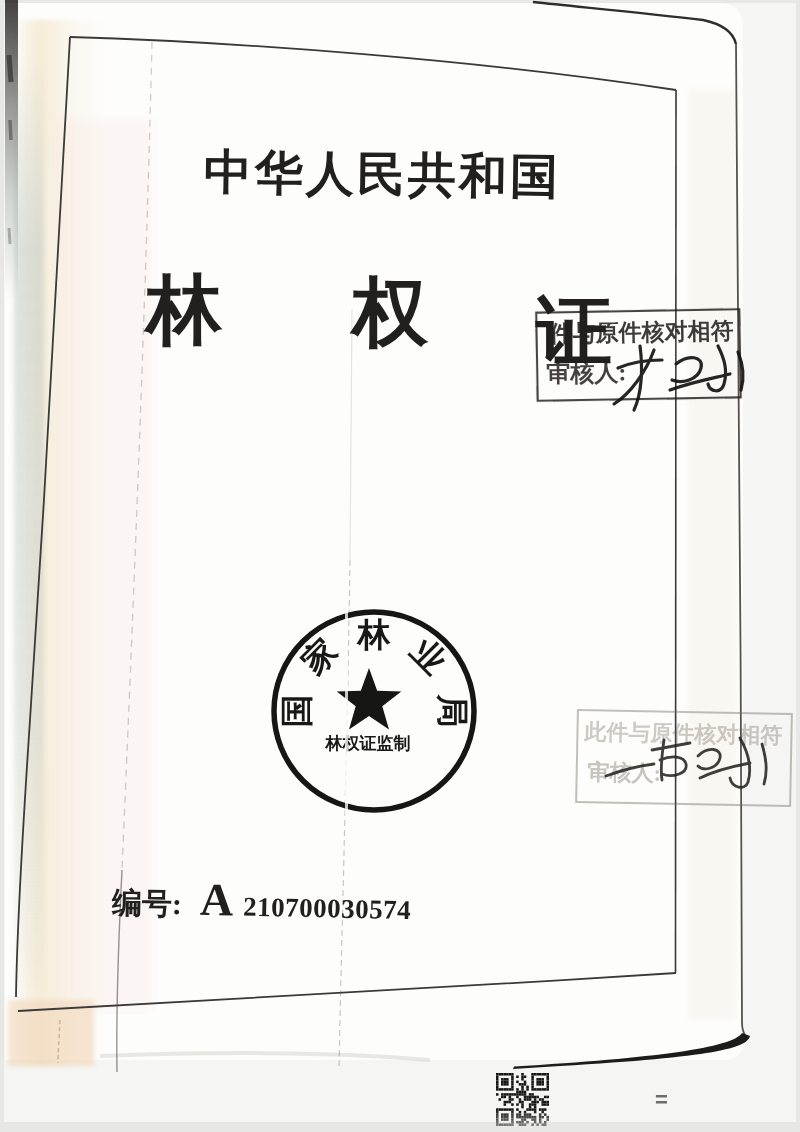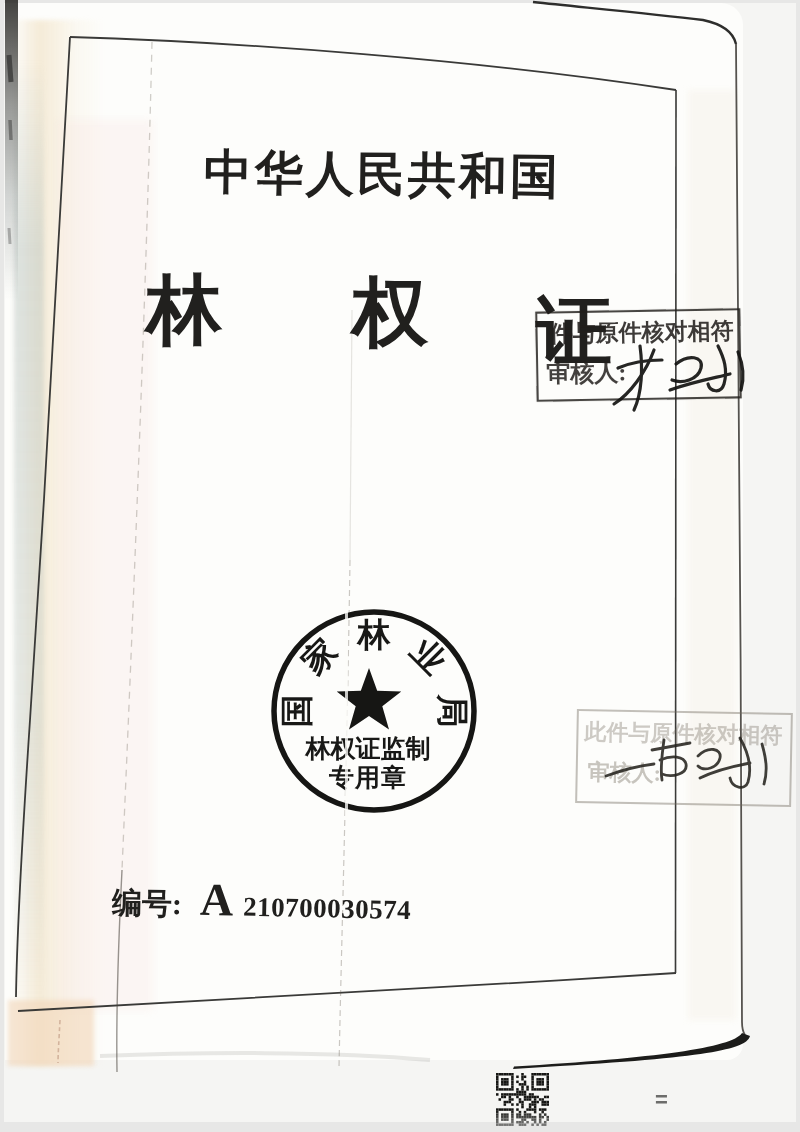--- a/index.html
+++ b/index.html
@@ -51,21 +51,21 @@
 
   .serial-line{left:112px;top:874px;white-space:nowrap;transform:rotate(1.2deg);}
   .serial-label{font-size:30px;font-weight:700;}
   .serial-series{font-size:46px;font-weight:700;margin-left:18px;}
   .serial-number{font-size:27px;font-weight:700;letter-spacing:.5px;margin-left:10px;}
 
   
   .seal{left:268px;top:606px;width:212px;height:212px;}
   .seal .arc-char{position:absolute;font-size:33px;font-weight:700;color:#181816;line-height:1;}
   .seal-cap{position:absolute;left:0;width:200px;text-align:center;color:#181816;font-weight:700;}
-  .seal-cap1{top:126px;font-size:25px;letter-spacing:0px;}
+  .seal-cap1{top:126px;font-size:17px;letter-spacing:0px;}
   .seal-cap2{top:155px;font-size:25px;letter-spacing:1px;}
   .seal-crease{left:345px;top:604px;width:3px;height:214px;background:rgba(253,253,250,.78);}
 
   
   .stamp-top{
     left:536px;top:310px;width:201px;height:86px;
     border:2.5px solid rgba(32,29,26,.82);
     transform:rotate(-1deg);
     box-shadow:0 0 1px rgba(32,29,26,.5);
   }
@@ -145,21 +145,20 @@
     <svg width="212" height="212" viewBox="0 0 212 212">
       <ellipse cx="106" cy="105" rx="100" ry="99" fill="none" stroke="#161614" stroke-width="5.5"></ellipse>
       <path fill="#161614" d="M101,62 L109.2,84.7 L133.3,85.5 L114.3,100.3 L121,123.5 L101,110 L81,123.5 L87.7,100.3 L68.7,85.5 L92.8,84.7 Z"></path>
     </svg>
     <span class="arc-char" style="left:29px;top:105px;transform:translate(-50%,-50%) rotate(-90deg);">国</span>
     <span class="arc-char" style="left:52px;top:51px;transform:translate(-50%,-50%) rotate(-45deg);">家</span>
     <span class="arc-char" style="left:106px;top:29px;transform:translate(-50%,-50%);">林</span>
     <span class="arc-char" style="left:160px;top:51px;transform:translate(-50%,-50%) rotate(45deg);">业</span>
     <span class="arc-char" style="left:183px;top:105px;transform:translate(-50%,-50%) rotate(90deg);">局</span>
     <div class="seal-cap seal-cap1">林权证监制</div>
-    <div class="seal-cap seal-cap2">专用章</div>
   </div>
   <div class="abs seal-crease"></div>
 
   <div class="abs stamp-top">
     <span class="l1">件与原件核对相符</span>
     <span class="l2">审核人:</span>
   </div>
   <svg class="abs sig sig-top" viewBox="0 0 150 84">
     <g fill="none" stroke="#141412" stroke-width="3.2" stroke-linecap="round" opacity=".92">
       <path d="M34,8 C37,30 36,55 28,72"></path>

